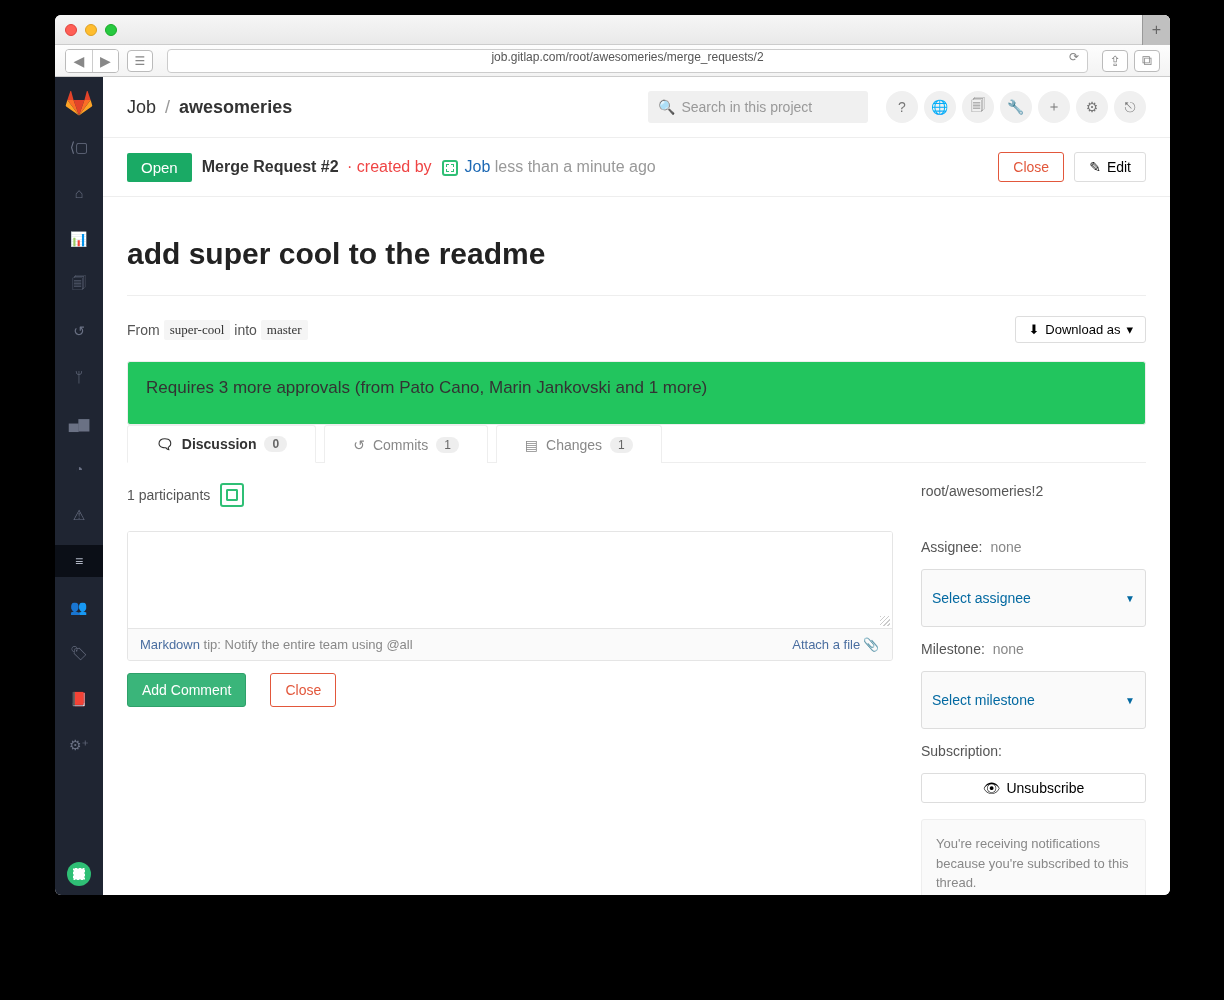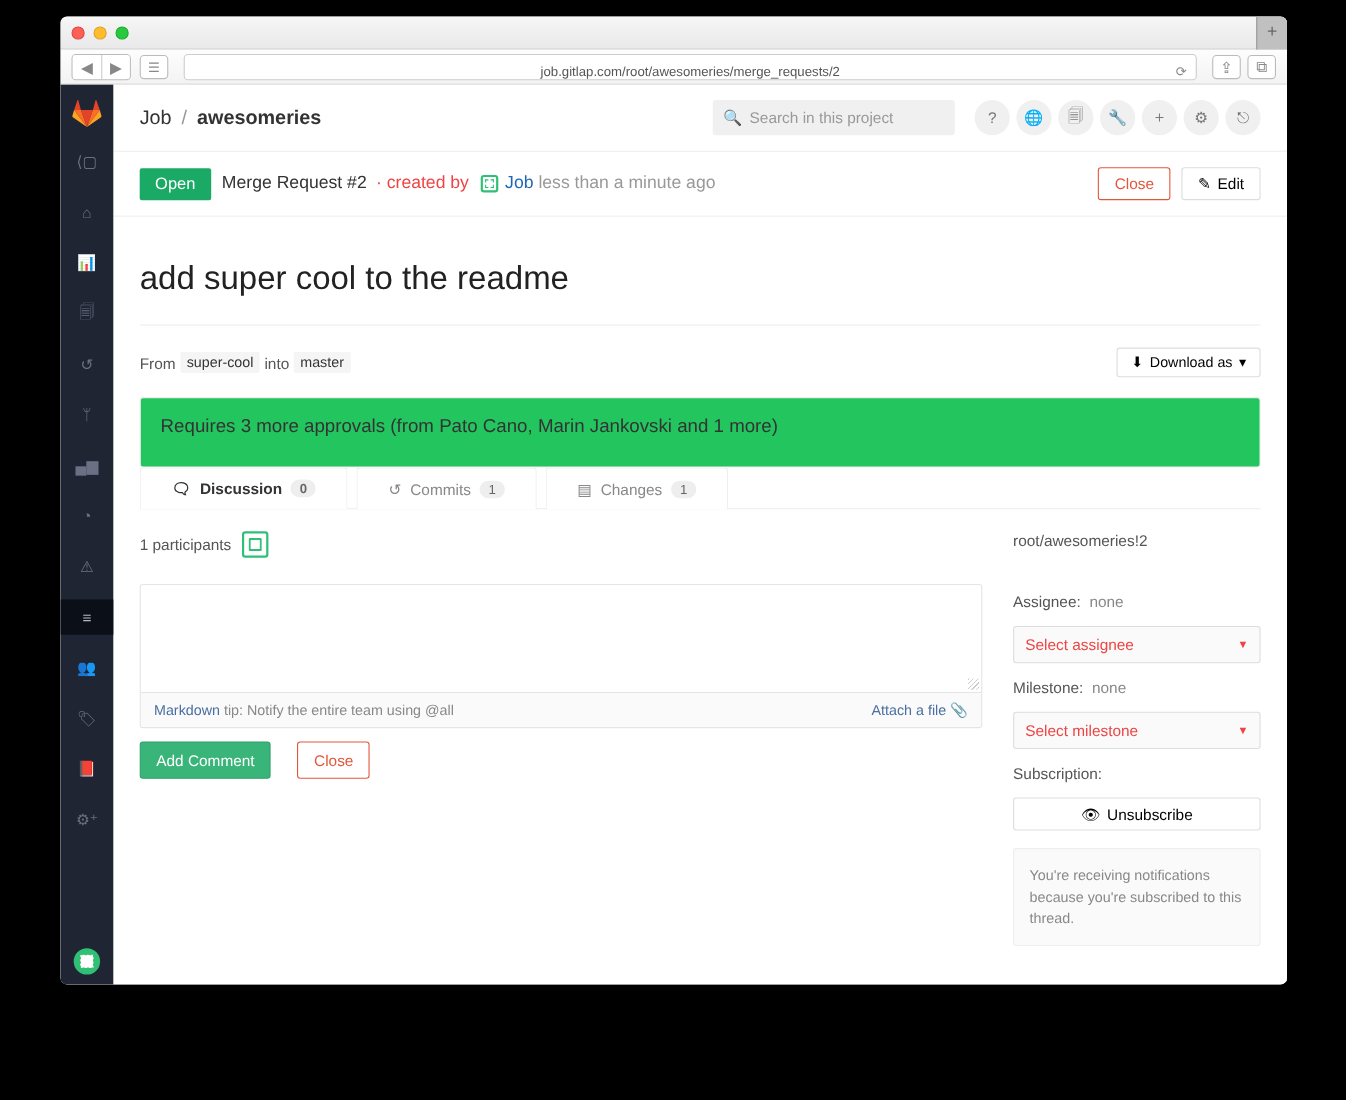--- a/index.html
+++ b/index.html
@@ -11,21 +11,21 @@
 .traffic{display:flex;gap:8px}
 .traffic span{width:12px;height:12px;border-radius:50%}
 .tr{background:#ff5f56;border:1px solid #e0443e}
 .ty{background:#ffbd2e;border:1px solid #dea123}
 .tg{background:#27c93f;border:1px solid #1aab29}
 .chrome-toolbar{height:32px;background:linear-gradient(#fdfdfd,#f3f3f3);border-bottom:1px solid #ccc;display:flex;align-items:center;padding:0 10px;gap:8px}
 .nav-btns{display:flex;border:1px solid #bbb;border-radius:4px;overflow:hidden}
 .nav-btns span{width:26px;height:22px;display:flex;align-items:center;justify-content:center;color:#888;font-size:14px;background:#fff}
 .nav-btns span+span{border-left:1px solid #ccc}
 .sidebar-btn{width:26px;height:22px;border:1px solid #bbb;border-radius:4px;display:flex;align-items:center;justify-content:center;color:#888;font-size:12px;background:#fff}
-.addr{flex:1;height:24px;background:#fff;border:1px solid #ccc;border-radius:4px;margin:0 6px;display:flex;align-items:flex-end;justify-content:center;font-size:12px;color:#555;position:relative}
+.addr{flex:1;height:24px;background:#fff;border:1px solid #ccc;border-radius:4px;margin:0 6px;display:flex;align-items:flex-start;justify-content:center;font-size:12px;color:#555;position:relative}
 .addr .reload{position:absolute;right:8px;color:#888}
 .chrome-right{display:flex;gap:6px}
 .chrome-right .cbtn{width:26px;height:22px;border:1px solid #bbb;border-radius:4px;display:flex;align-items:center;justify-content:center;color:#888;font-size:14px;background:#fff}
 .newtab{position:absolute;right:0;top:0;width:28px;height:30px;background:#c0c0c0;display:flex;align-items:center;justify-content:center;color:#666;border-left:1px solid #999}
 
 
 .app{display:flex;height:calc(100% - 62px)}
 .sidenav{width:48px;background:#1f2532;display:flex;flex-direction:column;align-items:center;padding-top:12px;gap:14px;position:relative}
 .logo{width:28px;height:28px}
 .side-item{width:48px;height:32px;display:flex;align-items:center;justify-content:center;color:#6a7184;font-size:14px}
@@ -39,35 +39,35 @@
 .breadcrumb{font-size:18px;color:#333}
 .breadcrumb .slash{color:#999;margin:0 4px}
 .topbar-right{margin-left:auto;display:flex;align-items:center;gap:6px}
 .search{width:220px;height:32px;background:#f0f0f0;border-radius:3px;display:flex;align-items:center;padding:0 10px;color:#999;font-size:14px;gap:6px;margin-right:12px}
 .iconbtn{width:32px;height:32px;border-radius:50%;background:#f0f0f0;display:flex;align-items:center;justify-content:center;color:#777;font-size:14px}
 
 
 .page-header{padding:14px 24px;display:flex;align-items:center;border-bottom:1px solid #eee}
 .badge-open{background:#1aaa65;color:#fff;padding:6px 14px;font-size:15px;border-radius:2px;margin-right:10px}
 .mr-title-line{font-size:16px;color:#333}
-.mr-title-line b{font-weight:400}
+.mr-title-line b{font-weight:700}
 .mr-title-line .dot{color:#ef4444;margin:0 4px}
 .mr-title-line .author{color:#1d69b4}
 .mr-title-line .ago{color:#999}
 .hdr-right{margin-left:auto;display:flex;gap:10px}
 .btn{padding:6px 14px;border:1px solid #ddd;border-radius:3px;background:#fff;font-size:14px;display:inline-flex;align-items:center;gap:6px;cursor:pointer}
 .btn-danger{border-color:#e2573b;color:#e2573b}
 .btn-sm{padding:5px 12px;font-size:13px}
 
 .content{padding:20px 24px}
-h1.mr-title{font-size:30px;font-weight:400;color:#222;margin:20px 0 24px}
+h1.mr-title{font-size:30px;font-weight:700;color:#222;margin:20px 0 24px}
 .divider{border-top:1px solid #eee;margin:8px 0 20px}
 
 .from-into{display:flex;align-items:center;font-size:14px;color:#555;margin-bottom:18px}
-.from-into code{background:#f5f5f5;padding:2px 6px;border-radius:2px;font-family:Liberation Sans, sans-serif;font-size:13px;color:#333;margin:0 4px}
+.from-into code{background:#f5f5f5;padding:2px 6px;border-radius:2px;font-family:Liberation Serif, serif;font-size:13px;color:#333;margin:0 4px}
 .from-into .download{margin-left:auto}
 
 .info-box{background:#22c55e;border:1px solid #eee;border-radius:3px;padding:16px 18px;}
 .info-box .req{font-size:17px;font-weight:500;color:#333;margin-bottom:10px}
 .btn-primary{background:#4a6ea0;color:#fff;border:1px solid #3a5a88;padding:8px 14px;border-radius:3px;font-size:14px}
 
 
 .tabs{display:flex;gap:8px;border-bottom:1px solid #eee;margin-bottom:20px}
 .tab{padding:10px 28px;border:1px solid #eee;border-bottom:none;border-radius:3px 3px 0 0;font-size:14px;color:#888;display:flex;align-items:center;gap:8px;background:#fff;margin-bottom:-1px}
 .tab.active{color:#333;font-weight:600;border-bottom:1px solid #fff}
@@ -93,21 +93,21 @@
 .comment-footer .md{color:#4a6ea0}
 .comment-footer .attach{margin-left:auto;color:#4a6ea0}
 
 .comment-actions{display:flex;gap:24px;margin-top:12px}
 .btn-success{background:#3ab57a;color:#fff;border:1px solid #2fa06a;padding:8px 14px;border-radius:3px;font-size:14px}
 
 
 .meta-line{margin-bottom:14px}
 .meta-label{color:#555}
 .meta-val{color:#888;margin-left:4px}
-.select{border:1px solid #ddd;border-radius:3px;padding:8px 10px;color:#ef4444;font-size:14px;display:flex;align-items:center;justify-content:space-between;margin-top:6px;margin-bottom:14px;background:#fafafa}
+.select{border:1px solid #ddd;border-radius:3px;padding:20px 10px;color:#0369a1;font-size:14px;display:flex;align-items:center;justify-content:space-between;margin-top:6px;margin-bottom:14px;background:#fafafa}
 .select .caret{font-size:10px}
 .btn-block{width:100%;justify-content:center}
 .sub-note{background:#fafafa;border:1px solid #eee;border-radius:3px;padding:14px;font-size:13px;color:#888;line-height:1.5;margin-top:16px}
 .ref{color:#555;margin-bottom:40px}
 
 </style>
 </head>
 <body>
 
 <div class="browser">

